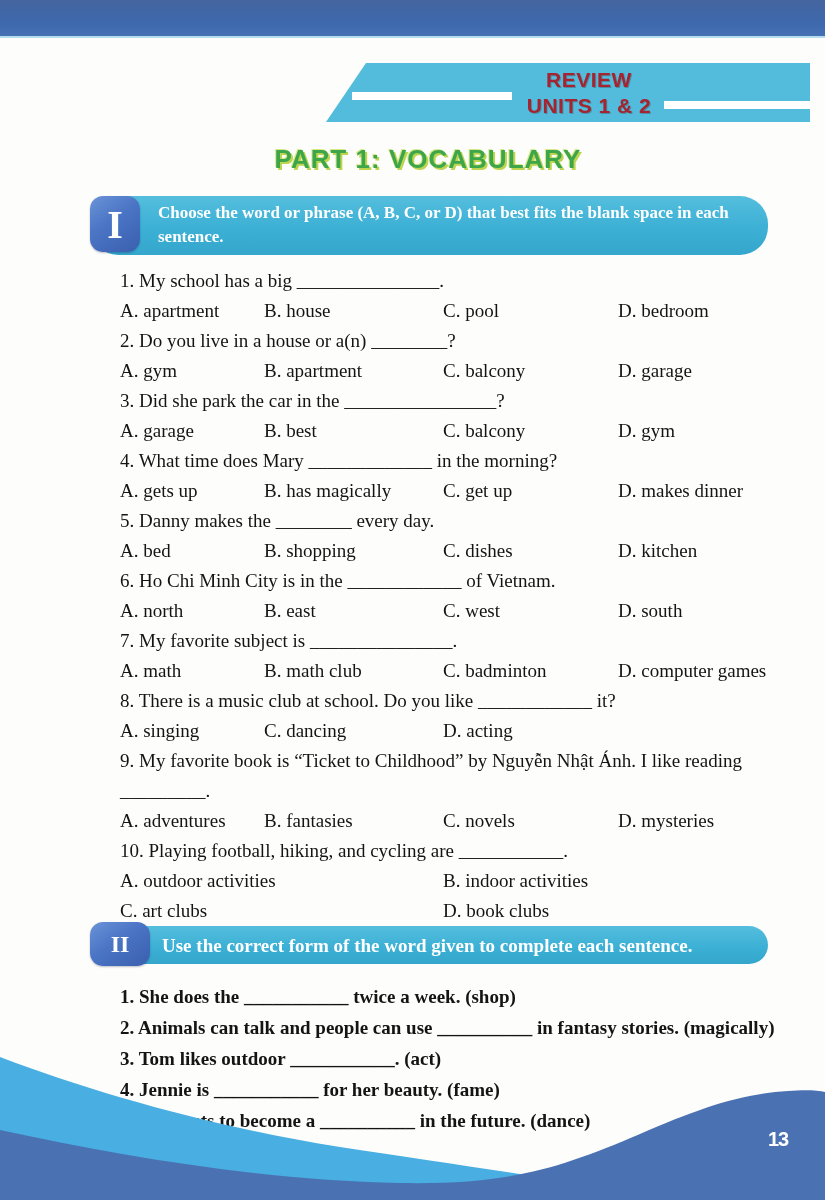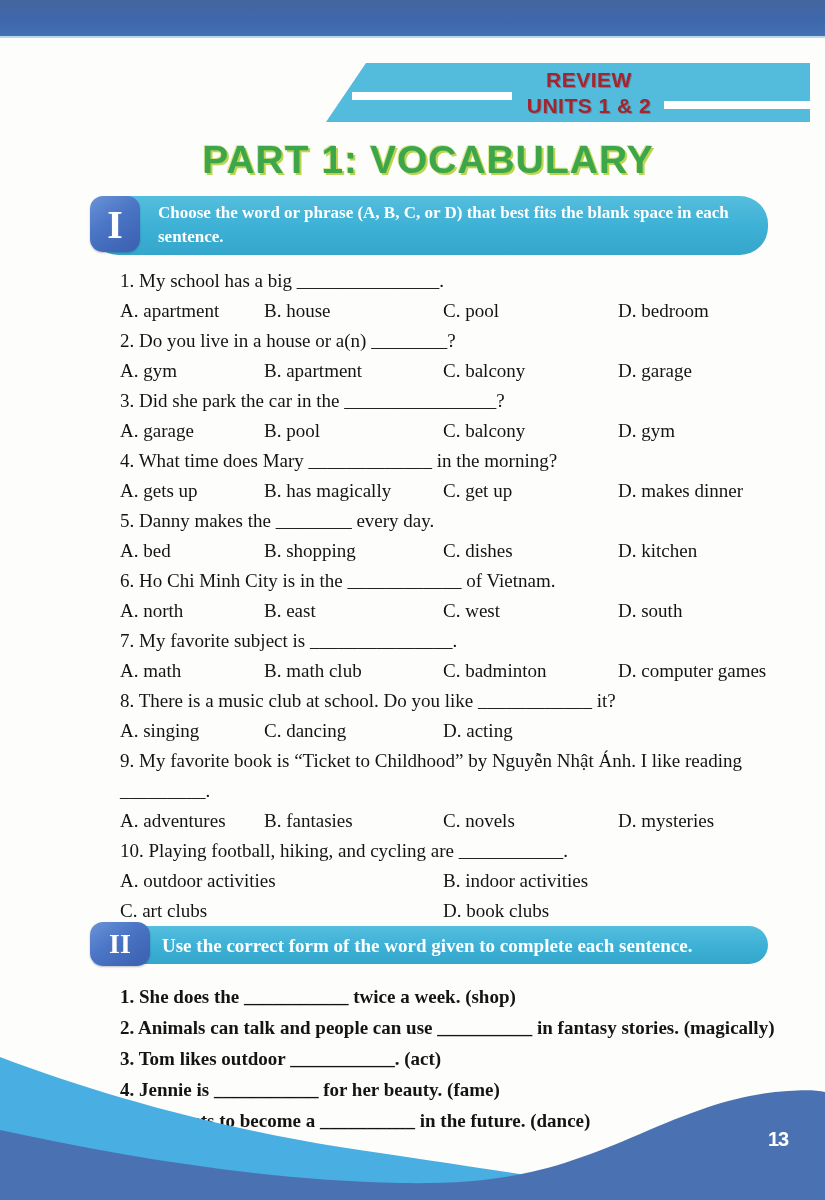--- a/index.html
+++ b/index.html
@@ -20,41 +20,41 @@
   .banner-bar-right { position:absolute; right:0;    top:38px; width:146px; height:8px; background:#ffffff; }
   .banner-text { position:absolute; left:135px; top:5px; width:256px; text-align:center;
                  font-family:"Liberation Sans", sans-serif; font-weight:bold;
                  color:#a5242f; }
   .banner-title    { font-size:21px; line-height:24px; letter-spacing:.5px;
                      text-shadow:1px 1px 0 rgba(60,0,0,.25); }
   .banner-subtitle { font-size:21px; line-height:24px; letter-spacing:.5px; margin-top:2px;
                      text-shadow:1px 1px 0 rgba(60,0,0,.25); }
 
   
-  .part-title { position:absolute; left:90px; top:138px; width:676px; text-align:center;
+  .part-title { position:absolute; left:90px; top:144px; width:676px; text-align:center;
                 font-family:"Liberation Sans", sans-serif; font-weight:bold;
-                font-size:39px; letter-spacing:1px; color:#3da64b;
+                font-size:26px; letter-spacing:1px; color:#3da64b;
                 text-shadow:2px 2px 0 #bcd44e, -1px -1px 0 #d9e88a; }
 
   
   .sec-header { position:absolute; left:90px; width:678px; }
   .sec-bar { background:linear-gradient(180deg,#55bedd 0%,#3cb0d5 55%,#35a6cc 100%);
              border-radius:28px; color:#ffffff; font-weight:bold;
              font-family:"Liberation Serif", serif; }
   .sec1 { top:196px; }
   .sec1 .sec-bar { min-height:56px; padding:5px 14px 6px 68px; font-size:17px; line-height:24px; }
   .sec2 { top:922px; }
   .sec2 .sec-bar { min-height:38px; margin-top:4px; padding:8px 14px 5px 72px;
                    font-size:19px; line-height:23px; white-space:nowrap; }
   .badge { position:absolute; left:0; top:0; display:flex; align-items:center; justify-content:center;
            background:linear-gradient(145deg,#6a93d8 0%,#4a74c4 45%,#3a5fae 100%);
            border-radius:13px; color:#ffffff; font-family:"Liberation Serif", serif;
            font-weight:bold; font-size:40px; box-shadow:0 1px 2px rgba(0,0,50,.25); }
   .sec1 .badge { width:50px; height:56px; }
-  .sec2 .badge { width:60px; height:44px; font-size:28px; }
+  .sec2 .badge { width:60px; height:44px; font-size:24px; }
 
   
   .qlist { position:absolute; color:#141414; font-size:19px; }
   .qlist-1 { left:120px; top:266px; width:672px; }
   .qlist-2 { left:120px; top:981px; width:695px;font-weight:bold; }
   .q-text { line-height:30px; white-space:nowrap; }
   .q-text.wrap { white-space:normal; }
   .qlist-2 .q-text { line-height:31px; }
   .opts { display:grid; grid-template-columns:144px 179px 175px auto; line-height:30px; }
   .opts.two { grid-template-columns:323px auto; }
@@ -100,21 +100,21 @@
   <div class="opts">
     <span class="opt">A. gym</span>
     <span class="opt">B. apartment</span>
     <span class="opt">C. balcony</span>
     <span class="opt">D. garage</span>
   </div>
 
   <div class="q-text">3. Did she park the car in the ________________?</div>
   <div class="opts">
     <span class="opt">A. garage</span>
-    <span class="opt">B. pool</span>
+    <span class="opt">B. best</span>
     <span class="opt">C. balcony</span>
     <span class="opt">D. gym</span>
   </div>
 
   <div class="q-text">4. What time does Mary _____________ in the morning?</div>
   <div class="opts">
     <span class="opt">A. gets up</span>
     <span class="opt">B. has magically</span>
     <span class="opt">C. get up</span>
     <span class="opt">D. makes dinner</span>

